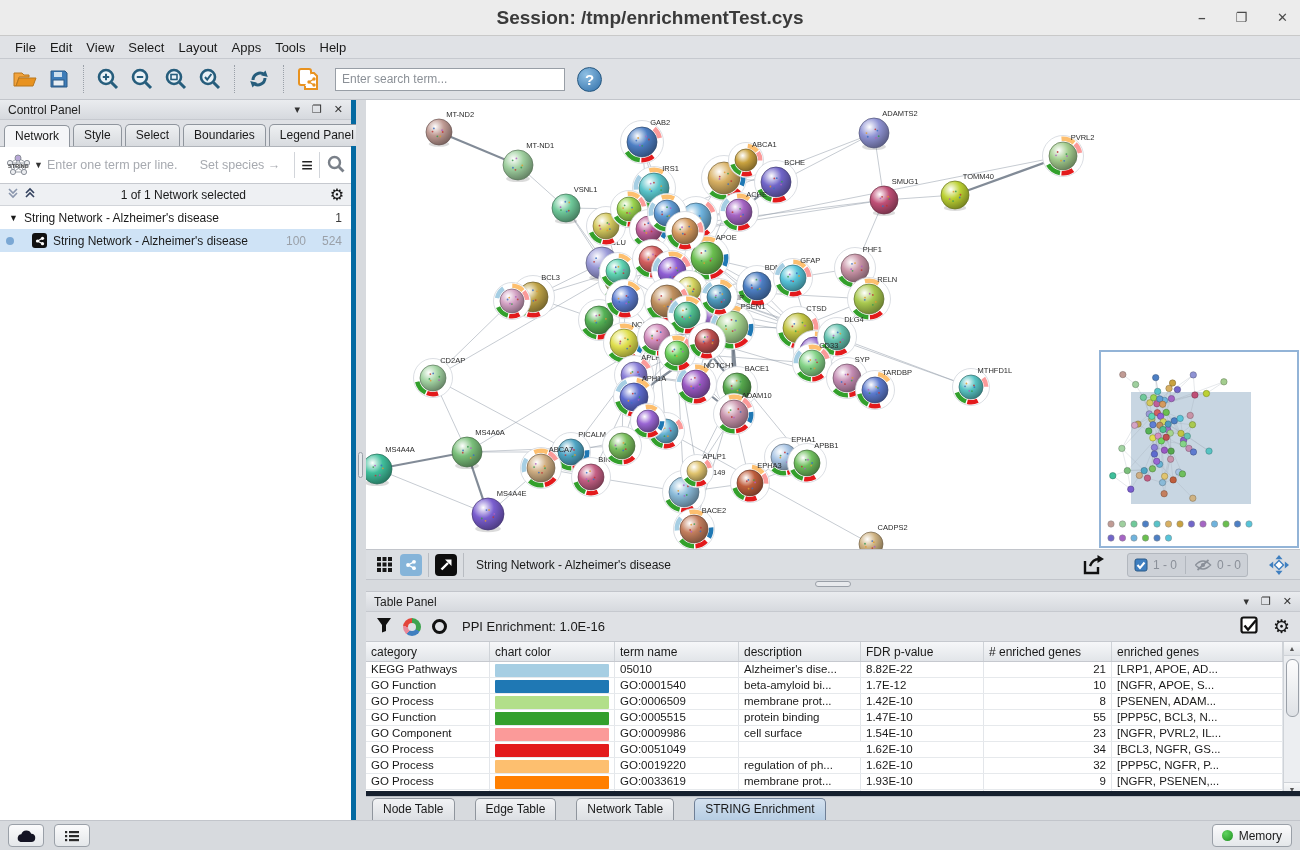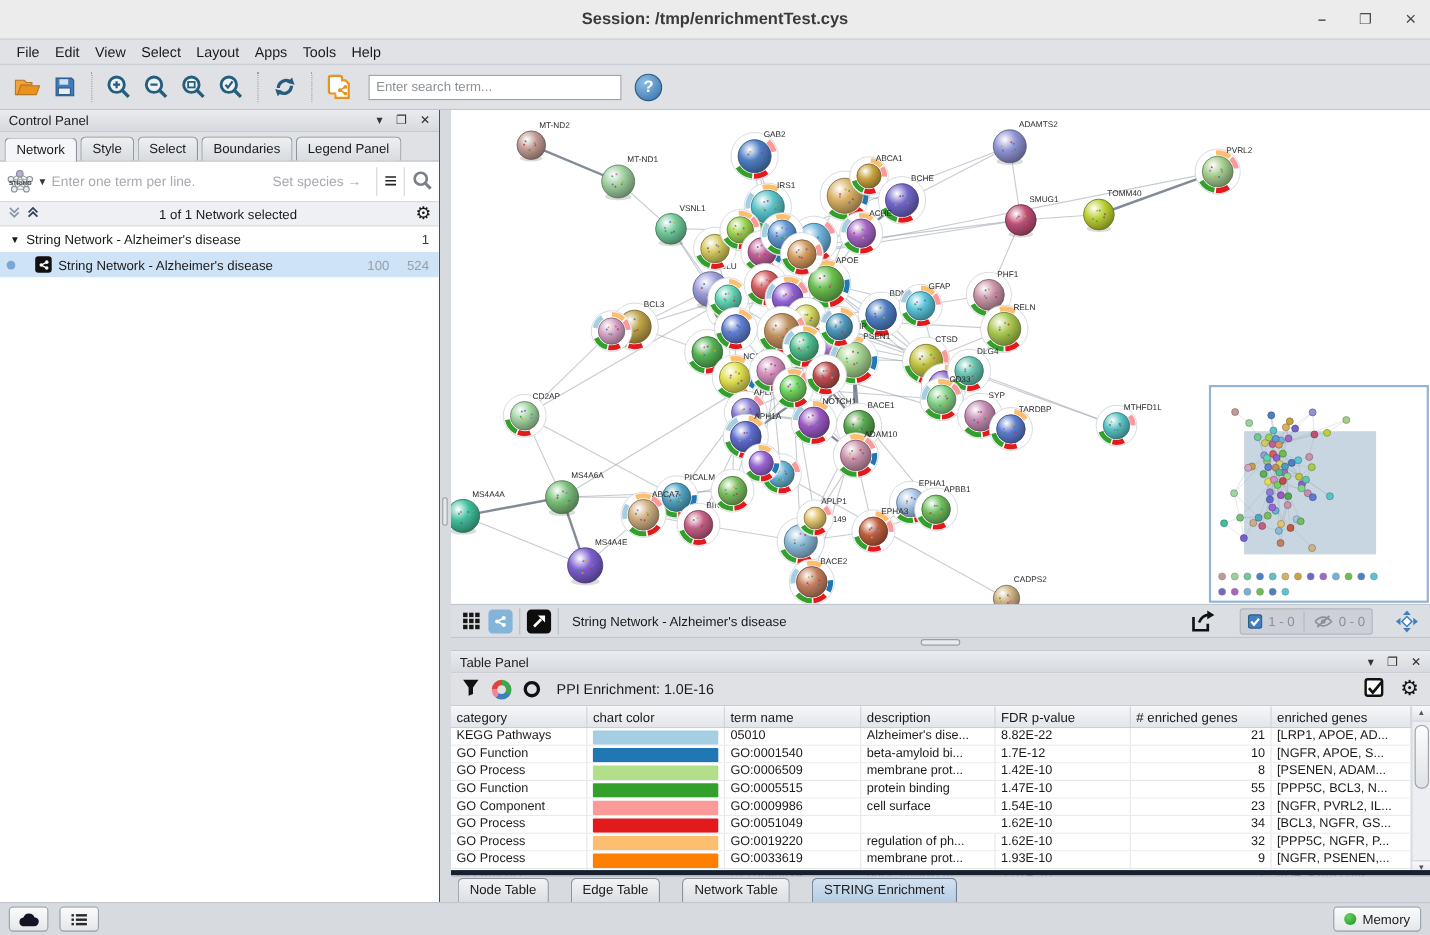--- a/index.html
+++ b/index.html
@@ -1,37 +1,37 @@
 <!DOCTYPE html>
 <html><head>
 <meta charset="utf-8">
 <style>
   *{box-sizing:border-box;margin:0;padding:0}
   html,body{width:1300px;height:850px;overflow:hidden}
   body{font-family:"Liberation Sans","DejaVu Sans",sans-serif;font-size:12px;color:#1a1a1a;background:#d7dade}
 
   
   .titlebar{height:36px;background:#ececec;border-bottom:1px solid #c9c9c9;display:flex;align-items:center;justify-content:center;position:relative}
-  .titlebar .title{font-weight:bold;font-size:15px;color:#3a3a3a}
+  .titlebar .title{font-weight:bold;font-size:19px;color:#3a3a3a}
   .win-controls{position:absolute;right:12px;top:0;height:100%;display:flex;align-items:center;gap:30px;color:#4a4a4a;font-size:13px;font-weight:bold}
   .win-controls span{cursor:default}
 
   .menubar{height:23px;background:#e0e2e6;display:flex;align-items:center;padding-left:8px;border-bottom:1px solid #c6c9cf}
   .menubar span{padding:2px 7px;font-size:13px}
 
   .toolbar{height:41px;background:#dfe1e5;display:flex;align-items:center;padding-left:8px;border-bottom:1px solid #c2c5cb}
   .tbtn{width:34px;height:32px;display:flex;align-items:center;justify-content:center}
   .tsep{width:1px;height:28px;border-left:1px dotted #9aa0a8;margin:0 7px}
   .search-input{width:230px;height:23px;border:1px solid #989ea6;background:#fff;padding:0 6px;font-size:12px;color:#333;margin-left:10px}
   .search-input::placeholder{color:#8b9097}
   .help-btn{width:25px;height:25px;border-radius:50%;background:radial-gradient(circle at 35% 30%,#8fc0e4,#2f6ea8);color:#fff;font-weight:bold;font-size:15px;display:flex;align-items:center;justify-content:center;margin-left:12px;border:1px solid #26577f}
 
   
   .main{display:flex;height:720px}
-  .control-panel{width:400px;background:#fff;display:flex;flex-direction:column;border-right:1px solid #0369a1}
+  .control-panel{width:356px;background:#fff;display:flex;flex-direction:column;border-right:5px solid #0369a1}
   .vsplitter{width:10px;background:#d7dade;position:relative}
   .vsplitter .grip{position:absolute;left:2px;top:352px;width:5px;height:26px;border:1px solid #9aa0a8;border-radius:3px;background:#e6e8eb}
   .right-col{flex:1;display:flex;flex-direction:column;background:#fff;min-width:0}
 
   .panel-header{height:20px;background:linear-gradient(#eaecef,#d6d9de);display:flex;align-items:center;padding:0 8px;font-size:12px;color:#222;border-bottom:1px solid #c6c9cf;flex:0 0 auto}
   .ph-icons{margin-left:auto;display:flex;gap:12px;font-size:11px;color:#333;font-weight:bold;align-items:center}
 
   .cp-tabs{display:flex;align-items:flex-end;height:27px;background:#dfe1e5;padding:4px 4px 0 4px;gap:3px;border-bottom:1px solid #b0b4ba;flex:0 0 auto}
   .cp-tab{padding:3px 10px 4px;border:1px solid #8f959d;border-bottom:none;border-radius:5px 5px 0 0;background:linear-gradient(#eef0f2,#d8dbdf);font-size:12px;white-space:nowrap}
   .cp-tab.active{background:#f5f6f8;position:relative;top:1px}

